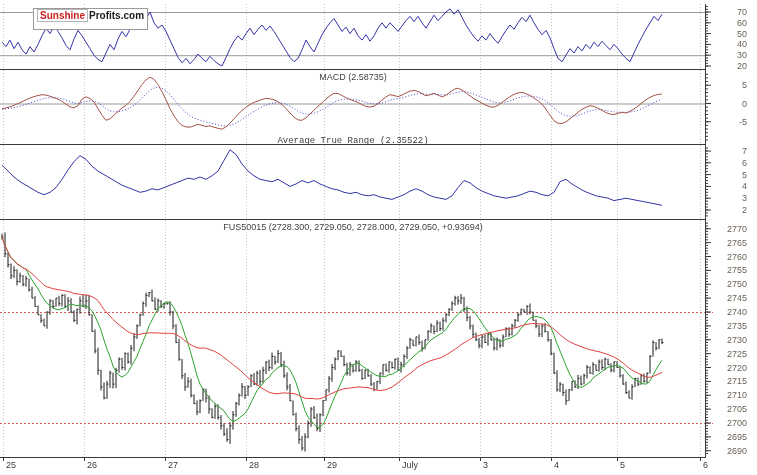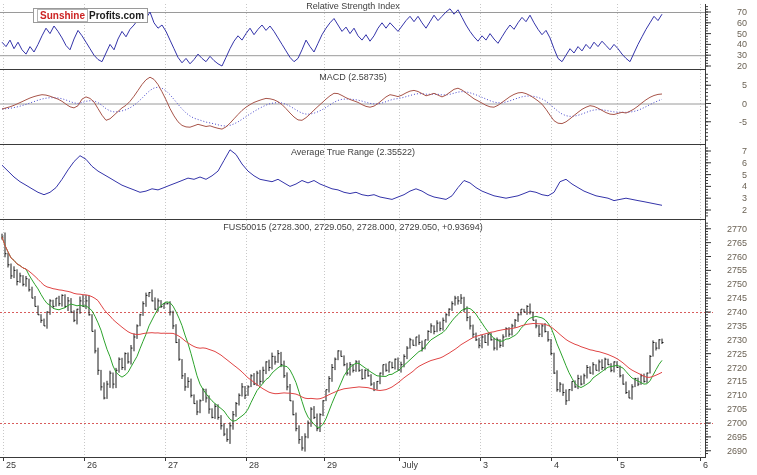--- a/index.html
+++ b/index.html
@@ -1,23 +1,23 @@
 <!DOCTYPE html>
 <html><head>
 <meta charset="utf-8">
 <style>
   html,body{margin:0;padding:0;background:#ffffff;}
   .chart{position:relative;width:757px;height:475px;background:#fff;font-family:"Liberation Sans",sans-serif;overflow:hidden;}
   .chart svg{position:absolute;left:0;top:0;}
   .ptitle{position:absolute;left:0;width:706px;text-align:center;font-size:9px;color:#3f3f3f;pointer-events:none;}
   .t-rsi{top:1px;}
   .t-macd{top:72px;text-align:center;}
-  .t-atr{top:147px;}
+  .t-atr{top:136px;font-family:Liberation Mono, monospace;}
   .t-price{top:222px;}
-  .logo{position:absolute;left:33px;top:8px;border:1px solid #9a9a9a;background:#fff;padding:1px 3px 1px 3px;font-size:10px;font-weight:bold;line-height:11px;white-space:nowrap;}
+  .logo{position:absolute;left:33px;top:8px;border:1px solid #9a9a9a;background:#fff;padding:1px 3px 8px 3px;font-size:10px;font-weight:bold;line-height:11px;white-space:nowrap;}
   .logo .l1{color:#cc2222;border:1px solid #b5b5b5;padding:0 2px;margin-right:1px;}
   .logo .l2{color:#1c1c1c;}
 </style>
 </head>
 <body>
 
 <div class="chart">
   <svg id="plot" width="757" height="475">
       <g>
         <line x1="3.5" y1="4" x2="3.5" y2="457" stroke="#c8c8c8" stroke-width="1" stroke-dasharray="1 2"></line>
@@ -300,18 +300,17 @@
       <g>
         <path d="M2 233.7L2 239.6M2 237.1L3.5 237.1M5 232.5L5 257.3M5 253.7L6.5 253.7M8 252.8L8 267.5M8 264.8L9.5 264.8M11 263.5L11 279.0M11 275.9L12.5 275.9M14 266.3L14 278.1M14 270.4L15.5 270.4M17 269.3L17 285.4M17 281.5L18.5 281.5M20 272.7L20 282.8M20 275.9L21.5 275.9M23 275.1L23 286.3M23 284.3L24.5 284.3M26 276.0L26 286.7M26 278.7L27.5 278.7M29 278.7L29 291.6M29 289.8L30.5 289.8M32 286.7L32 298.3M32 298.1L33.5 298.1M35 296.0L35 306.6M35 306.4L36.5 306.4M38 305.5L38 315.0M38 314.8L39.5 314.8M41 314.2L41 322.9M41 320.3L42.5 320.3M44 318.6L44 326.0M44 325.9L45.5 325.9M47 311.4L47 328.7M47 312.0L48.5 312.0M50 299.2L50 314.8M50 300.9L51.5 300.9M53 299.8L53 308.1M53 306.4L54.5 306.4M56 298.0L56 306.6M56 298.1L57.5 298.1M59 295.8L59 306.1M59 303.7L60.5 303.7M62 294.3L62 306.6M62 295.4L63.5 295.4M65 294.3L65 307.9M65 306.4L66.5 306.4M68 297.0L68 311.0M68 300.9L69.5 300.9M71 298.1L71 313.1M71 312.0L72.5 312.0M74 310.3L74 322.1M74 320.3L75.5 320.3M77 308.8L77 324.4M77 309.2L78.5 309.2M80 296.5L80 313.7M80 300.9L81.5 300.9M83 295.1L83 307.0M83 306.4L84.5 306.4M86 295.1L86 309.1M86 300.9L87.5 300.9M89 295.4L89 315.6M89 314.8L90.5 314.8M92 314.2L92 331.5M92 331.4L93.5 331.4M95 329.5L95 353.4M95 350.9L96.5 350.9M98 347.7L98 374.9M98 370.3L99.5 370.3M101 369.9L101 390.5M101 386.9L102.5 386.9M104 382.4L104 399.4M104 398.0L105.5 398.0M107 380.8L107 398.9M107 384.1L108.5 384.1M110 370.7L110 387.9M110 373.1L111.5 373.1M113 372.5L113 388.5M113 384.1L114.5 384.1M116 367.9L116 388.1M116 370.3L117.5 370.3M119 357.4L119 372.7M119 359.2L120.5 359.2M122 357.8L122 369.9M122 367.5L123.5 367.5M125 352.4L125 370.3M125 353.6L126.5 353.6M128 352.5L128 363.7M128 361.9L129.5 361.9M131 345.0L131 364.5M131 348.1L132.5 348.1M134 333.4L134 351.3M134 337.0L135.5 337.0M137 324.4L137 338.9M137 325.9L138.5 325.9M140 313.8L140 326.2M140 314.8L141.5 314.8M143 301.3L143 315.9M143 303.7L144.5 303.7M146 292.6L146 306.8M146 295.4L147.5 295.4M149 292.2L149 297.1M149 292.6L150.5 292.6M152 289.5L152 301.4M152 300.9L153.5 300.9M155 297.4L155 309.9M155 309.2L156.5 309.2M158 298.4L158 311.7M158 300.9L159.5 300.9M161 300.1L161 308.0M161 306.4L162.5 306.4M164 303.1L164 308.9M164 303.7L165.5 303.7M167 302.4L167 304.5M167 303.7L168.5 303.7M170 301.2L170 315.5M170 312.0L171.5 312.0M173 310.7L173 329.1M173 325.9L174.5 325.9M176 324.2L176 343.1M176 342.5L177.5 342.5M179 338.8L179 360.8M179 359.2L180.5 359.2M182 359.1L182 379.0M182 375.8L183.5 375.8M185 373.0L185 390.8M185 386.9L186.5 386.9M188 377.2L188 387.9M188 381.4L189.5 381.4M191 378.6L191 397.5M191 395.3L192.5 395.3M194 394.4L194 403.8M194 403.6L195.5 403.6M197 400.4L197 415.1M197 411.9L198.5 411.9M200 399.4L200 413.2M200 400.8L201.5 400.8M203 388.2L203 400.9M203 389.7L204.5 389.7M206 388.7L206 402.5M206 398.0L207.5 398.0M209 395.4L209 413.7M209 409.1L210.5 409.1M212 408.3L212 418.3M212 417.4L213.5 417.4M215 403.6L215 418.9M215 406.4L216.5 406.4M218 404.3L218 419.7M218 417.4L219.5 417.4M221 415.1L221 429.6M221 425.8L222.5 425.8M224 423.4L224 436.1M224 434.1L225.5 434.1M227 428.3L227 441.8M227 439.6L228.5 439.6M230 422.4L230 443.9M230 425.8L231.5 425.8M233 411.0L233 429.7M233 414.7L234.5 414.7M236 402.0L236 416.8M236 403.6L237.5 403.6M239 393.4L239 405.5M239 395.3L240.5 395.3M242 383.1L242 396.5M242 386.9L243.5 386.9M245 386.0L245 399.0M245 395.3L246.5 395.3M248 385.3L248 395.9M248 386.9L249.5 386.9M251 374.3L251 387.1M251 375.8L252.5 375.8M254 373.1L254 385.1M254 384.1L255.5 384.1M257 370.8L257 385.9M257 373.1L258.5 373.1M260 369.9L260 385.5M260 381.4L261.5 381.4M263 366.7L263 383.3M263 370.3L264.5 370.3M266 361.3L266 374.1M266 361.9L267.5 361.9M269 359.7L269 371.1M269 367.5L270.5 367.5M272 352.6L272 369.4M272 356.4L273.5 356.4M275 355.8L275 364.7M275 361.9L276.5 361.9M278 350.0L278 362.9M278 353.6L279.5 353.6M281 351.9L281 367.1M281 364.7L282.5 364.7M284 360.6L284 377.9M284 375.8L285.5 375.8M287 372.4L287 390.3M287 386.9L288.5 386.9M290 384.0L290 401.0M290 400.8L291.5 400.8M293 400.5L293 415.3M293 414.7L294.5 414.7M296 412.6L296 431.3M296 428.6L297.5 428.6M299 425.3L299 443.8M299 439.6L300.5 439.6M302 436.1L302 450.7M302 448.0L303.5 448.0M305 433.3L305 451.6M305 436.9L306.5 436.9M308 420.5L308 438.3M308 423.0L309.5 423.0M311 407.2L311 426.8M311 409.1L312.5 409.1M314 406.1L314 419.0M314 417.4L315.5 417.4M317 413.5L317 431.2M317 428.6L318.5 428.6M320 413.3L320 432.0M320 414.7L321.5 414.7M323 400.2L323 416.1M323 400.8L324.5 400.8M326 389.6L326 401.1M326 389.7L327.5 389.7M329 376.1L329 392.5M329 378.6L330.5 378.6M332 364.0L332 381.8M332 367.5L333.5 367.5M335 357.5L335 370.1M335 359.2L336.5 359.2M338 350.3L338 360.2M338 350.9L339.5 350.9M341 350.4L341 356.6M341 356.4L342.5 356.4M344 355.4L344 366.2M344 364.7L345.5 364.7M347 362.8L347 375.5M347 373.1L348.5 373.1M350 362.1L350 375.6M350 364.7L351.5 364.7M353 364.1L353 372.5M353 370.3L354.5 370.3M356 360.2L356 371.8M356 361.9L357.5 361.9M359 360.4L359 371.8M359 370.3L360.5 370.3M362 368.9L362 379.7M362 378.6L363.5 378.6M365 369.3L365 379.1M365 370.3L366.5 370.3M368 368.7L368 376.7M368 375.8L369.5 375.8M371 374.2L371 385.9M371 384.1L372.5 384.1M374 382.1L374 391.1M374 389.7L375.5 389.7M377 381.0L377 389.7M377 381.4L378.5 381.4M380 372.6L380 384.2M380 373.1L381.5 373.1M383 364.5L383 375.6M383 364.7L384.5 364.7M386 363.5L386 371.7M386 370.3L387.5 370.3M389 361.7L389 372.6M389 361.9L390.5 361.9M392 361.8L392 368.5M392 367.5L393.5 367.5M395 358.5L395 369.5M395 359.2L396.5 359.2M398 357.5L398 370.6M398 370.3L399.5 370.3M401 361.7L401 372.6M401 364.7L402.5 364.7M404 354.3L404 367.3M404 356.4L405.5 356.4M407 346.2L407 359.1M407 348.1L408.5 348.1M410 337.9L410 348.7M410 339.8L411.5 339.8M413 339.5L413 345.6M413 345.3L414.5 345.3M416 336.8L416 346.3M416 337.0L417.5 337.0M419 334.6L419 344.9M419 342.5L420.5 342.5M422 340.6L422 351.5M422 348.1L423.5 348.1M425 339.7L425 349.4M425 339.8L426.5 339.8M428 330.3L428 340.7M428 331.4L429.5 331.4M431 323.3L431 333.1M431 325.9L432.5 325.9M434 325.3L434 334.3M434 331.4L435.5 331.4M437 320.3L437 332.2M437 323.1L438.5 323.1M440 321.6L440 331.2M440 328.6L441.5 328.6M443 317.6L443 330.6M443 320.3L444.5 320.3M446 313.2L446 322.6M446 314.8L447.5 314.8M449 308.3L449 316.2M449 309.2L450.5 309.2M452 301.3L452 310.9M452 303.7L453.5 303.7M455 295.8L455 305.6M455 298.1L456.5 298.1M458 296.1L458 304.6M458 300.9L459.5 300.9M461 294.1L461 304.0M461 298.1L462.5 298.1M464 296.8L464 312.0M464 309.2L465.5 309.2M467 306.4L467 321.2M467 317.6L468.5 317.6M470 315.9L470 329.5M470 325.9L471.5 325.9M473 324.6L473 337.7M473 334.2L474.5 334.2M476 332.6L476 341.0M476 339.8L477.5 339.8M479 337.8L479 348.3M479 345.3L480.5 345.3M482 334.8L482 348.3M482 337.0L483.5 337.0M485 334.6L485 343.0M485 342.5L486.5 342.5M488 333.3L488 345.7M488 334.2L489.5 334.2M491 332.6L491 340.6M491 339.8L492.5 339.8M494 337.8L494 350.5M494 348.1L495.5 348.1M497 337.5L497 350.3M497 339.8L498.5 339.8M500 339.2L500 347.8M500 345.3L501.5 345.3M503 334.3L503 346.9M503 337.0L504.5 337.0M506 327.3L506 337.2M506 328.6L507.5 328.6M509 327.2L509 336.8M509 334.2L510.5 334.2M512 323.8L512 335.5M512 325.9L513.5 325.9M515 319.0L515 327.8M515 320.3L516.5 320.3M518 312.5L518 321.9M518 314.8L519.5 314.8M521 309.1L521 315.3M521 309.2L522.5 309.2M524 308.9L524 312.4M524 312.0L525.5 312.0M527 305.2L527 314.8M527 306.4L528.5 306.4M530 303.5L530 314.4M530 312.0L531.5 312.0M533 311.7L533 320.4M533 320.3L534.5 320.3M536 319.4L536 328.3M536 325.9L537.5 325.9M539 325.0L539 337.0M539 334.2L540.5 334.2M542 323.9L542 337.1M542 325.9L543.5 325.9M545 323.1L545 332.5M545 331.4L546.5 331.4M548 331.1L548 341.7M548 339.8L549.5 339.8M551 339.0L551 355.2M551 353.6L552.5 353.6M554 352.7L554 373.9M554 373.1L555.5 373.1M557 370.3L557 391.7M557 389.7L558.5 389.7M560 382.1L560 392.2M560 384.1L561.5 384.1M563 383.7L563 395.9M563 392.5L564.5 392.5M566 389.4L566 404.9M566 400.8L567.5 400.8M569 389.2L569 401.1M569 389.7L570.5 389.7M572 381.2L572 391.1M572 381.4L573.5 381.4M575 380.4L575 387.8M575 386.9L576.5 386.9M578 374.8L578 389.1M578 378.6L579.5 378.6M581 375.5L581 385.4M581 384.1L582.5 384.1M584 373.6L584 384.3M584 375.8L585.5 375.8M587 365.0L587 378.5M587 367.5L588.5 367.5M590 366.3L590 373.7M590 373.1L591.5 373.1M593 362.2L593 374.7M593 364.7L594.5 364.7M596 364.3L596 370.5M596 370.3L597.5 370.3M599 359.6L599 371.6M599 361.9L600.5 361.9M602 359.3L602 369.9M602 367.5L603.5 367.5M605 357.7L605 370.3M605 359.2L606.5 359.2M608 358.7L608 365.1M608 364.7L609.5 364.7M611 363.2L611 372.2M611 370.3L612.5 370.3M614 361.4L614 372.4M614 361.9L615.5 361.9M617 361.3L617 367.9M617 367.5L618.5 367.5M620 365.6L620 377.5M620 375.8L621.5 375.8M623 374.2L623 384.7M623 384.1L624.5 384.1M626 381.5L626 394.0M626 392.5L627.5 392.5M629 390.3L629 398.2M629 398.0L630.5 398.0M632 384.2L632 399.7M632 386.9L633.5 386.9M635 377.8L635 387.1M635 378.6L636.5 378.6M638 377.7L638 386.1M638 384.1L639.5 384.1M641 373.8L641 384.8M641 375.8L642.5 375.8M644 373.6L644 382.6M644 381.4L645.5 381.4M647 372.6L647 383.0M647 373.1L648.5 373.1M650 355.1L650 373.5M650 356.4L651.5 356.4M653 340.4L653 356.6M653 342.5L654.5 342.5M656 342.2L656 350.5M656 348.1L657.5 348.1M659 339.2L659 349.2M659 339.8L660.5 339.8M662 338.6L662 344.0M662 342.5L663.5 342.5" stroke="#1b1b1b" stroke-width="1" fill="none"></path>
       </g>
       <g>
         <polyline fill="none" stroke="#2da32d" stroke-width="1" points="2.0,237.1 5.0,245.4 8.0,251.9 11.0,257.9 14.0,260.4 17.0,263.9 20.0,265.6 23.0,267.9 26.0,269.1 29.0,275.0 32.0,279.9 35.0,284.6 38.0,288.9 41.0,294.4 44.0,299.4 47.0,303.4 50.0,305.2 53.0,308.3 56.0,309.2 59.0,309.8 62.0,308.6 65.0,307.7 68.0,305.5 71.0,304.0 74.0,304.9 77.0,305.8 80.0,305.2 83.0,306.1 86.0,305.8 89.0,308.0 92.0,310.8 95.0,316.3 98.0,322.8 101.0,330.2 104.0,340.1 107.0,349.3 110.0,356.7 113.0,366.0 116.0,372.1 119.0,375.2 122.0,377.1 125.0,375.2 128.0,372.4 131.0,366.9 134.0,361.6 137.0,356.4 140.0,348.7 143.0,341.3 146.0,334.2 149.0,325.9 152.0,320.0 155.0,314.2 158.0,308.9 161.0,305.5 164.0,303.1 167.0,301.8 170.0,302.7 173.0,306.1 176.0,311.7 179.0,318.2 182.0,325.6 185.0,335.1 188.0,343.5 191.0,353.6 194.0,364.7 197.0,375.8 200.0,384.1 203.0,389.4 206.0,393.7 209.0,397.4 212.0,400.8 215.0,403.6 218.0,406.0 221.0,408.5 224.0,411.0 227.0,415.3 230.0,419.3 233.0,421.2 236.0,420.5 239.0,418.1 242.0,415.9 245.0,413.4 248.0,409.1 251.0,402.6 254.0,396.5 257.0,390.6 260.0,386.9 263.0,383.2 266.0,379.5 269.0,377.4 272.0,373.1 275.0,370.3 278.0,367.8 281.0,365.7 284.0,366.0 287.0,366.6 290.0,370.0 293.0,375.8 296.0,382.6 299.0,391.9 302.0,401.4 305.0,410.7 308.0,417.1 311.0,420.8 314.0,424.2 317.0,427.3 320.0,427.3 323.0,424.2 326.0,418.7 329.0,411.0 332.0,403.3 335.0,396.2 338.0,389.7 341.0,382.9 344.0,375.8 347.0,371.2 350.0,367.2 353.0,365.0 356.0,363.2 359.0,363.5 362.0,365.7 365.0,367.8 368.0,370.0 371.0,372.1 374.0,374.0 377.0,375.8 380.0,376.1 383.0,376.4 386.0,376.4 389.0,374.6 392.0,374.3 395.0,372.4 398.0,370.9 401.0,368.1 404.0,365.3 407.0,362.6 410.0,359.8 413.0,357.0 416.0,354.2 419.0,351.5 422.0,350.2 425.0,346.8 428.0,343.1 431.0,339.8 434.0,337.9 437.0,336.0 440.0,334.2 443.0,332.4 446.0,329.3 449.0,324.9 452.0,320.9 455.0,317.2 458.0,314.5 461.0,310.8 464.0,309.2 467.0,308.0 470.0,308.6 473.0,310.8 476.0,314.2 479.0,318.8 482.0,323.1 485.0,327.7 488.0,331.7 491.0,335.1 494.0,338.5 497.0,340.1 500.0,341.3 503.0,341.0 506.0,339.1 509.0,338.8 512.0,337.0 515.0,335.4 518.0,332.7 521.0,328.3 524.0,325.3 527.0,320.9 530.0,318.2 533.0,317.2 536.0,316.3 539.0,317.2 542.0,317.9 545.0,319.7 548.0,323.1 551.0,327.7 554.0,335.1 557.0,343.8 560.0,350.9 563.0,358.2 566.0,365.7 569.0,372.7 572.0,378.3 575.0,383.5 578.0,386.3 581.0,387.5 584.0,386.0 587.0,384.1 590.0,382.0 593.0,378.0 596.0,375.8 599.0,373.7 602.0,371.5 605.0,369.3 608.0,367.2 611.0,366.6 614.0,366.0 617.0,365.3 620.0,366.6 623.0,368.1 626.0,371.5 629.0,374.9 632.0,378.0 635.0,379.5 638.0,381.1 641.0,382.6 644.0,384.1 647.0,383.8 650.0,380.8 653.0,375.2 656.0,369.7 659.0,364.4 662.0,360.4"></polyline>
       </g>
       <g>
         <polyline fill="none" stroke="#e04545" stroke-width="1" points="2.0,237.1 5.0,245.4 8.0,251.9 11.0,257.9 14.0,260.4 17.0,263.9 20.0,265.6 23.0,267.9 26.0,269.1 29.0,271.2 32.0,273.7 35.0,276.4 38.0,279.3 41.0,282.3 44.0,285.2 47.0,286.9 50.0,287.7 53.0,288.7 56.0,289.2 59.0,289.9 62.0,290.2 65.0,290.9 68.0,291.4 71.0,292.2 74.0,293.4 77.0,294.0 80.0,294.2 83.0,294.7 86.0,294.9 89.0,295.5 92.0,296.7 95.0,298.4 98.0,300.6 101.0,305.1 104.0,309.5 107.0,313.1 110.0,316.0 113.0,319.5 116.0,322.2 119.0,324.7 122.0,327.2 125.0,329.5 128.0,331.7 131.0,333.2 134.0,334.1 137.0,334.5 140.0,334.3 143.0,333.6 146.0,333.1 149.0,332.9 152.0,332.7 155.0,333.0 158.0,332.9 161.0,333.3 164.0,333.2 167.0,333.3 170.0,333.3 173.0,333.4 176.0,334.5 179.0,336.2 182.0,338.3 185.0,340.9 188.0,342.9 191.0,344.9 194.0,346.5 197.0,347.7 200.0,348.2 203.0,347.9 206.0,348.3 209.0,349.4 212.0,350.4 215.0,351.5 218.0,353.3 221.0,355.1 224.0,357.5 227.0,359.8 230.0,362.2 233.0,364.6 236.0,366.9 239.0,369.3 242.0,371.9 245.0,374.9 248.0,377.8 251.0,380.0 254.0,382.3 257.0,384.5 260.0,386.8 263.0,388.8 266.0,390.5 269.0,392.2 272.0,393.1 275.0,393.7 278.0,393.6 281.0,393.2 284.0,392.9 287.0,393.1 290.0,393.2 293.0,393.6 296.0,394.1 299.0,395.3 302.0,397.0 305.0,398.2 308.0,398.6 311.0,398.4 314.0,398.7 317.0,399.0 320.0,398.7 323.0,397.7 326.0,396.2 329.0,394.7 332.0,393.3 335.0,392.0 338.0,390.6 341.0,389.7 344.0,388.8 347.0,388.4 350.0,388.0 353.0,387.6 356.0,387.3 359.0,386.9 362.0,387.2 365.0,387.4 368.0,387.7 371.0,388.5 374.0,389.4 377.0,390.2 380.0,390.5 383.0,390.1 386.0,389.6 389.0,388.4 392.0,387.0 395.0,384.9 398.0,382.8 401.0,380.3 404.0,377.8 407.0,375.6 410.0,373.5 413.0,371.3 416.0,368.5 419.0,366.3 422.0,364.7 425.0,363.2 428.0,361.8 431.0,360.5 434.0,359.7 437.0,358.8 440.0,358.0 443.0,356.7 446.0,354.9 449.0,353.2 452.0,351.2 455.0,349.3 458.0,347.1 461.0,344.7 464.0,342.9 467.0,341.1 470.0,339.3 473.0,337.6 476.0,336.4 479.0,335.5 482.0,334.7 485.0,333.9 488.0,333.0 491.0,332.2 494.0,331.8 497.0,330.9 500.0,330.3 503.0,329.7 506.0,329.2 509.0,329.0 512.0,328.4 515.0,327.9 518.0,327.1 521.0,325.9 524.0,325.0 527.0,324.3 530.0,323.9 533.0,323.5 536.0,323.6 539.0,323.8 542.0,323.9 545.0,324.4 548.0,325.4 551.0,326.9 554.0,329.2 557.0,331.8 560.0,334.5 563.0,337.0 566.0,339.5 569.0,341.4 572.0,342.9 575.0,344.3 578.0,345.3 581.0,346.7 584.0,347.7 587.0,348.7 590.0,349.8 593.0,350.3 596.0,351.2 599.0,351.7 602.0,352.6 605.0,353.5 608.0,354.5 611.0,355.8 614.0,357.1 617.0,358.7 620.0,360.7 623.0,362.9 626.0,365.5 629.0,368.1 632.0,370.1 635.0,371.7 638.0,373.2 641.0,374.7 644.0,376.2 647.0,377.3 650.0,377.3 653.0,376.4 656.0,375.2 659.0,373.8 662.0,372.3"></polyline>
       </g>
     </svg>
-  <div class="ptitle t-rsi">Relative Strength Index</div>
   <div class="ptitle t-macd">MACD (2.58735)</div>
   <div class="ptitle t-atr">Average True Range (2.35522)</div>
   <div class="ptitle t-price">FUS50015 (2728.300, 2729.050, 2728.000, 2729.050, +0.93694)</div>
   <div class="logo"><span class="l1">Sunshine</span><span class="l2">Profits.com</span></div>
 </div>
 
 </body></html>

